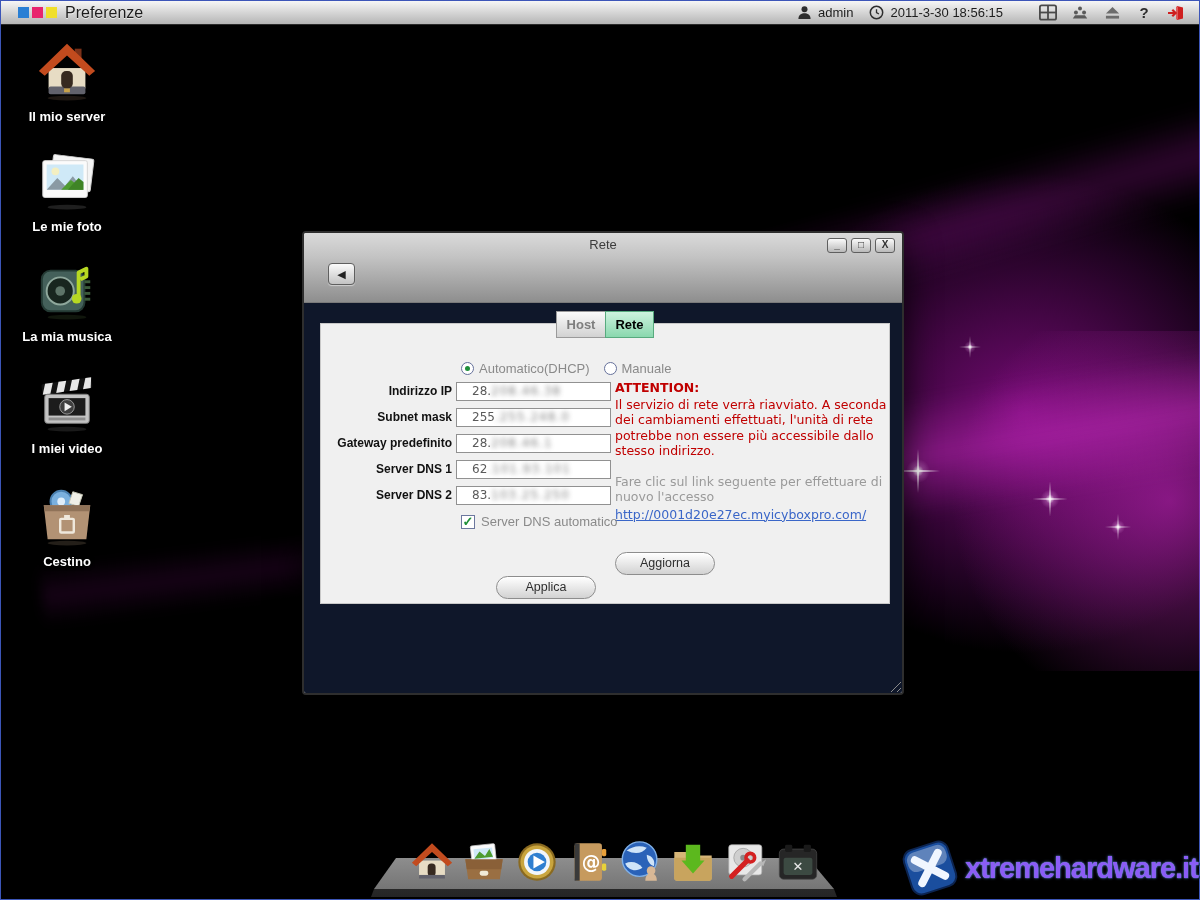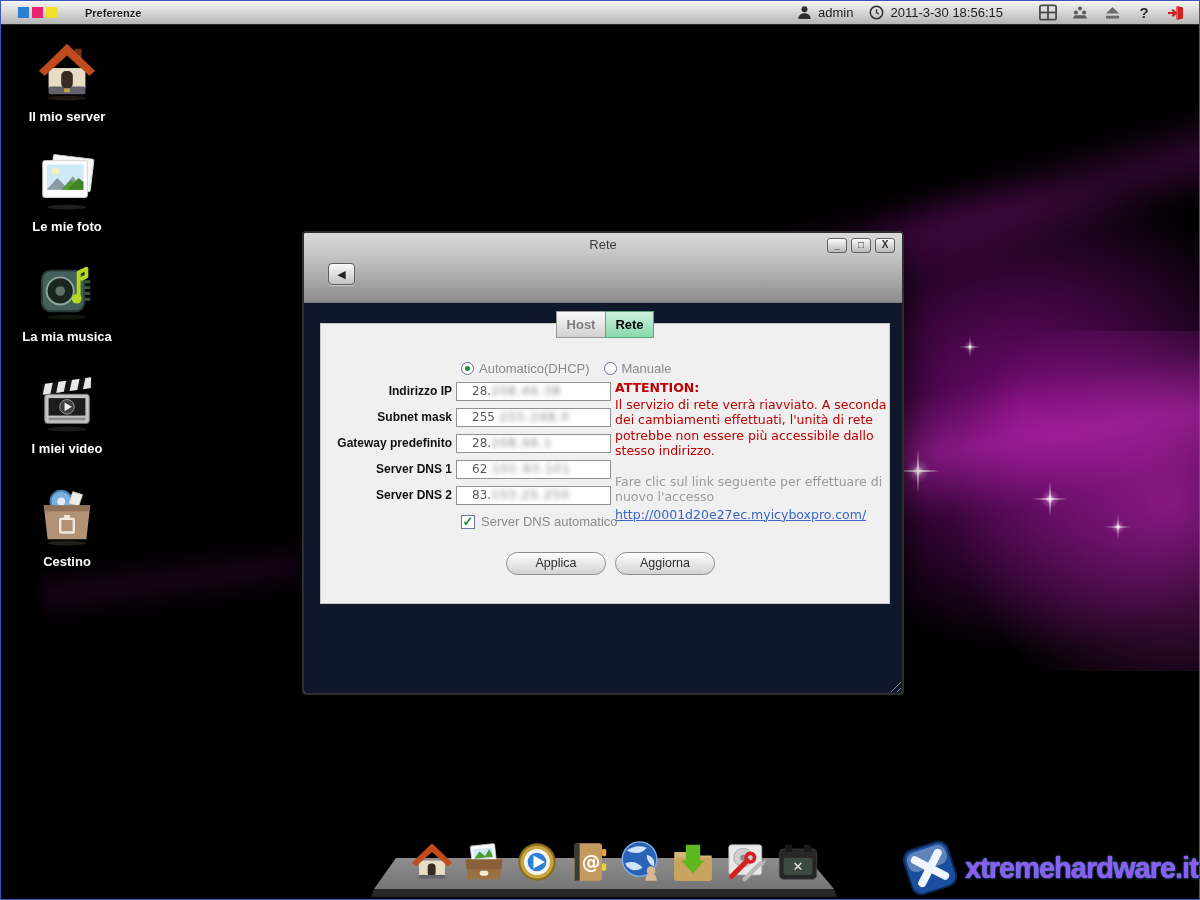--- a/index.html
+++ b/index.html
@@ -8,21 +8,21 @@
   #screen { position:relative; width:1200px; height:900px; background:#000;
             border:1px solid #3c55b8; }
 
   
   #menubar { position:absolute; left:0; top:0; width:1198px; height:24px;
              background:linear-gradient(#f6f6f6, #d9d9d9 45%, #b5b5b5);
              border-bottom:1px solid #2a2a2a;
              display:flex; align-items:center; z-index:50; }
   .logo-squares { display:flex; gap:3px; margin-left:17px; }
   .logo-squares i { width:11px; height:11px; display:block; }
-  .menubar-title { margin-left:28px; font-size:11px; font-weight:bold; color:#1c1c1c;
+  .menubar-title { margin-left:8px; font-size:16px; font-weight:normal; color:#1c1c1c;
                    text-shadow:0 1px 0 rgba(255,255,255,.7); }
   .menubar-right { margin-left:auto; display:flex; align-items:center; gap:14px;
                    margin-right:14px; font-size:13px; color:#1c1c1c; }
   .mb-item { display:flex; align-items:center; gap:5px; }
   .mb-icon { width:18px; height:18px; display:inline-flex; align-items:center; justify-content:center; }
   .mb-gap { width:8px; }
   .help-glyph { font-size:15px; font-weight:bold; color:#2c2c2c; }
 
   
   .bg-layer { position:absolute; inset:0; pointer-events:none; }
@@ -110,21 +110,21 @@
                font-size:13px; color:#8a8a8a; }
   .checkbox { width:14px; height:14px; border:1px solid #6c779e; background:#fff; margin-right:6px;
               display:flex; align-items:center; justify-content:center; cursor:pointer; }
   .checkbox .mark { color:#1f9038; font-size:13px; font-weight:bold; line-height:12px; }
 
   .btn-row { position:absolute; left:0; top:228px; width:570px; }
   .pill-btn { position:absolute; width:100px; height:23px; border:1px solid #8d8d8d; border-radius:12px;
               background:linear-gradient(#ffffff, #d2d2d2); font-size:12.5px; color:#2e2e2e;
               text-align:center; line-height:21px; cursor:pointer;
               box-shadow:inset 0 1px 0 #fff; }
-  #btn-applica { left:185px; }
+  #btn-applica { left:175px;margin-top:24px; }
   #btn-aggiorna { left:294px; }
 
   .resize-grip { position:absolute; right:1px; bottom:1px; width:13px; height:13px; cursor:nwse-resize;
                  background:repeating-linear-gradient(135deg, transparent 0 3px, #8a8a8a 3px 4px); 
                  clip-path:polygon(100% 0, 100% 100%, 0 100%); }
 
   
   #dock { position:absolute; left:368px; top:830px; width:470px; height:70px; }
   .dock-surface { position:absolute; inset:0;
                   clip-path:polygon(27px 27px, 439px 27px, 465px 58px, 5px 58px);

